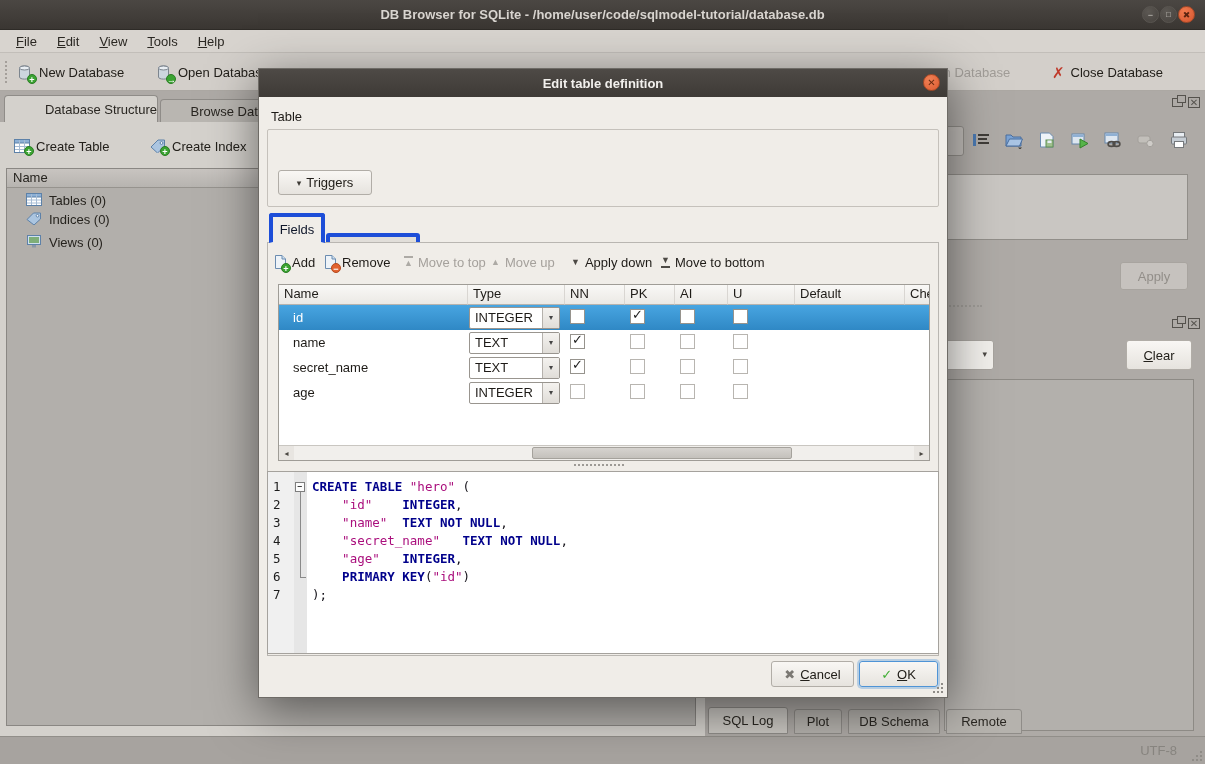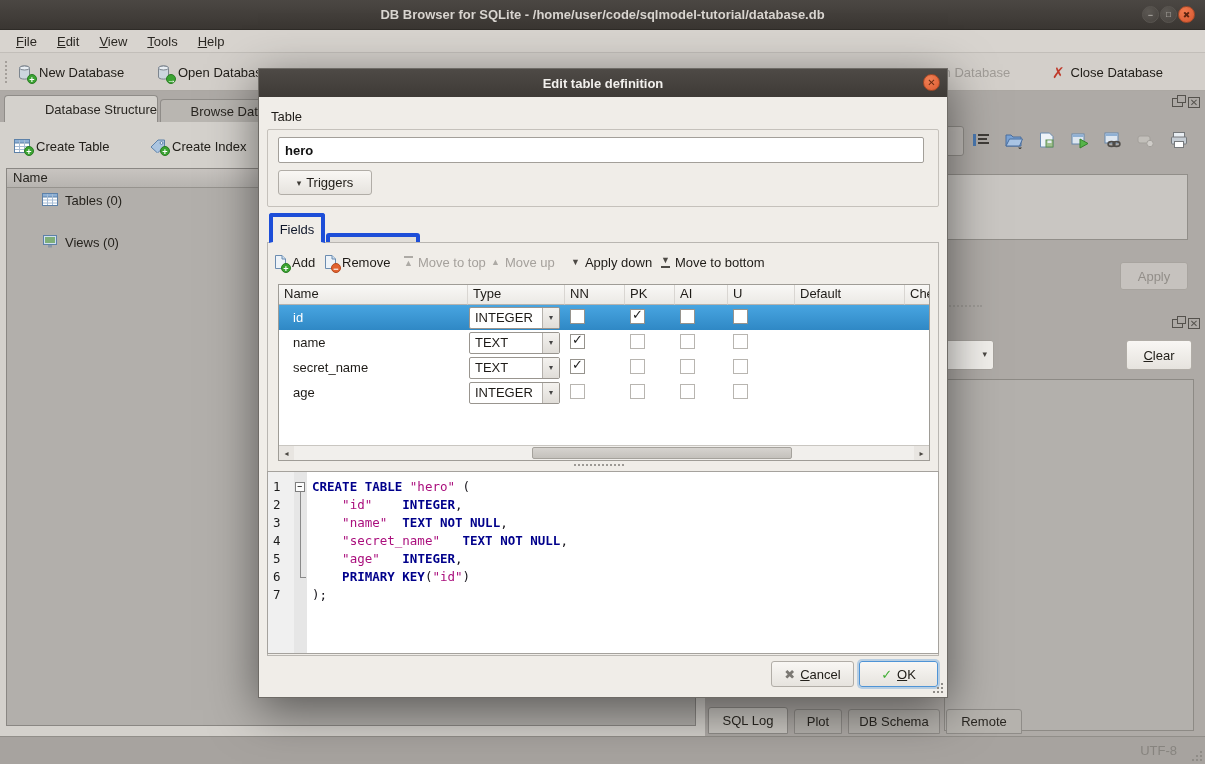--- a/index.html
+++ b/index.html
@@ -35,21 +35,21 @@
   .maintab{position:absolute;border:1px solid #8f8c88;border-bottom:none;border-radius:4px 4px 0 0;
     display:flex;align-items:center;justify-content:flex-end;color:#2a2722}
   .maintab.active{background:#d4d1cc;z-index:2}
   .maintab.inactive{background:#b9b6b1}
   .pane{position:absolute;left:0;top:122px;width:705px;height:614px;background:#d4d1cc}
   .flatbtn{position:absolute;display:flex;align-items:center;gap:6px;color:#23201b;white-space:nowrap}
 
   .tree{position:absolute;left:6px;top:168px;width:690px;height:558px;border:1px solid #8a8783;background:#b2afab}
   .tree-header{height:19px;background:linear-gradient(#c8c4c0,#b7b4b0);border-bottom:1px solid #96938e;
     padding:1px 6px;color:#26231e}
-  .tree-row{position:absolute;left:1px;height:19px;display:flex;align-items:center;gap:7px;padding-left:34px;color:#26231e;width:216px}
+  .tree-row{position:absolute;left:1px;height:19px;display:flex;align-items:center;gap:7px;padding-left:18px;color:#26231e;width:216px}
 
   
   .dockicons{position:absolute;display:flex;gap:5px;align-items:center}
   .dockfloat{width:11px;height:9px;border:1px solid #55524d;position:relative;background:transparent}
   .dockfloat::after{content:"";position:absolute;right:-4px;top:-4px;width:7px;height:6px;border:1px solid #55524d;background:#aeaaa6}
   .dockx{font-size:10px;color:#55524d;font-weight:bold;line-height:1;border:1px solid #55524d;width:12px;height:11px;text-align:center}
   .ricon{position:absolute;top:128px;width:24px;height:24px;display:flex;align-items:center;justify-content:center}
   .editorbox{position:absolute;left:946px;top:174px;width:242px;height:66px;background:#c9c6c2;border:1px solid #918e89}
   .btn{display:flex;align-items:center;justify-content:center;gap:5px;
     background:linear-gradient(#f9f7f4,#e6e3de);border:1px solid #b1ada7;border-radius:3px;color:#23201b}
@@ -219,20 +219,27 @@
   <div class="tree">
     <div class="tree-header">Name</div>
     <div class="tree-row" style="top:22px">
       <span><svg width="16" height="13" viewBox="0 0 16 13">
             <rect x="0.5" y="0.5" width="15" height="12" fill="#fff" stroke="#5d81a8"></rect>
             <rect x="0.5" y="0.5" width="15" height="3.5" fill="#8cb0d6" stroke="#5d81a8"></rect>
             <path d="M5.5 1v11 M10.5 1v11 M1 7h14 M1 10h14" stroke="#a6bcd4" fill="none"></path>
           </svg></span>
       <span>Tables (0)</span>
     </div>
+    <div class="tree-row" style="top:41px">
+      <span><svg width="16" height="13" viewBox="0 0 16 13">
+            <path d="M1 7.5 L7.5 1 H14.5 V7 L8 13 Z" fill="#abc5e0" stroke="#5d81a8"></path>
+            <circle cx="11.5" cy="3.7" r="1.3" fill="#fff" stroke="#5d81a8"></circle>
+          </svg></span>
+      <span>Indices (0)</span>
+    </div>
     <div class="tree-row" style="top:64px">
       <span><svg width="16" height="13" viewBox="0 0 16 13">
             <rect x="1.5" y="0.5" width="13" height="9" fill="#cfe0ef" stroke="#5d81a8"></rect>
             <rect x="3" y="2" width="10" height="6" fill="#7fae78"></rect>
             <rect x="6" y="10" width="4" height="2.5" fill="#8a97a5"></rect>
           </svg></span>
       <span>Views (0)</span>
     </div>
   </div>
 
@@ -332,21 +339,20 @@
   </div>
 
   <div class="dialog">
     <div class="dlg-titlebar">
       <span class="dlg-title">Edit table definition</span>
       <span class="dlg-close">✕</span>
     </div>
 
     <span class="abs" style="left:12px;top:40px">Table</span>
     <div class="groupframe" style="left:8px;top:60px;width:672px;height:78px"></div>
-    <input class="txtinput" style="left: 19px; top: 68px; width: 646px; height: 26px;" value="hero">
     <div class="btn abs" style="left:19px;top:101px;width:94px;height:25px">
       <span style="font-size:9px;color:#3e3b36">▾</span>
       <span>Triggers</span>
     </div>
 
     <div class="dtab active" style="left:10px;top:144px;width:56px;height:30px">
       <span>Fields</span>
     </div>
     <div class="dtab inactive" style="left:67px;top:164px;width:94px;height:36px">
       <span>Constraints</span>

